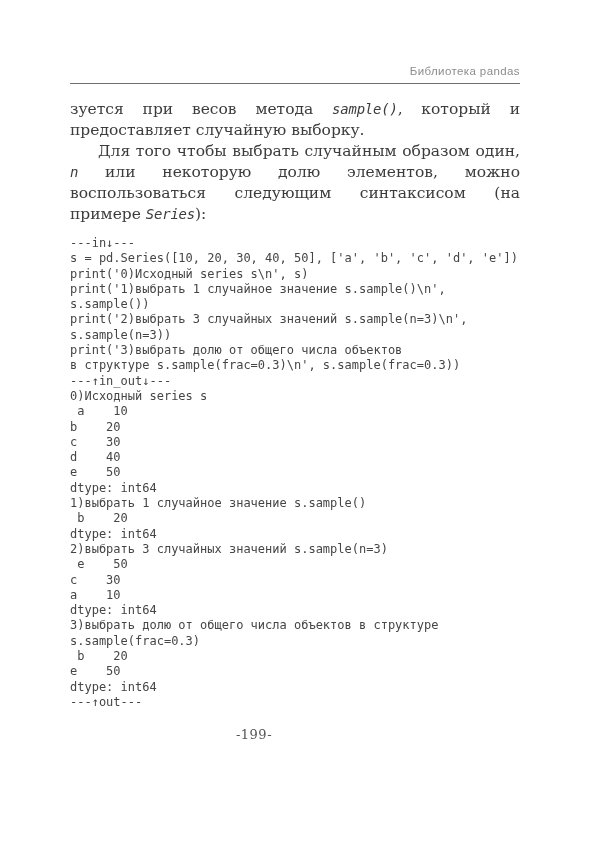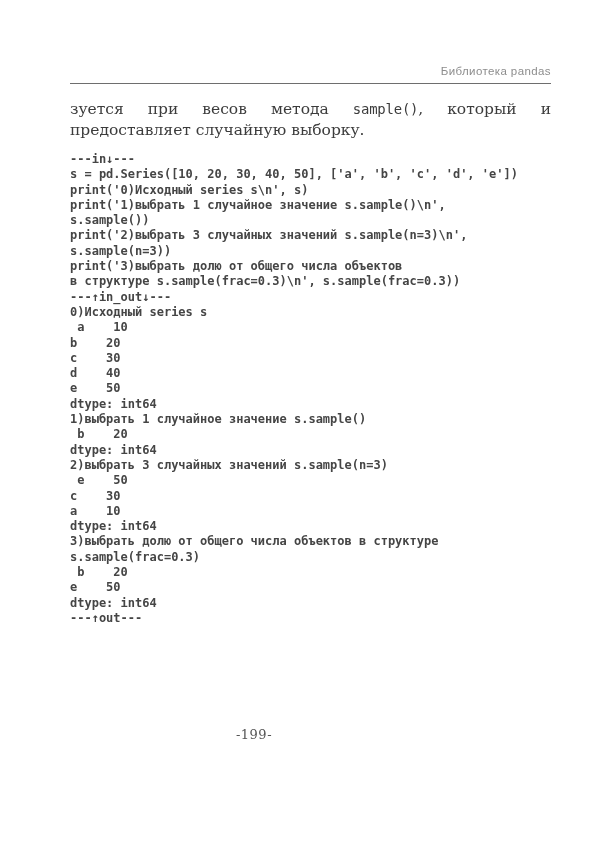--- a/index.html
+++ b/index.html
@@ -11,21 +11,21 @@
     width: 600px;
     height: 849px;
     overflow: hidden;
     font-family: "DejaVu Serif", serif;
     color: #3c3c3c;
   }
   .page {
     box-sizing: border-box;
     width: 600px;
     height: 849px;
-    padding: 0 49px 0 70px;
+    padding: 0 80px 0 70px;
     background: #ffffff;
     position: relative;
   }
   .page-header {
     padding-top: 60px;
     border-bottom: 1px solid #6e6e6e;
     padding-bottom: 4px;
     text-align: right;
   }
   .page-header .header-title {
@@ -44,29 +44,29 @@
     text-align: justify;
     color: #3c3c3c;
   }
   .para.indented {
     text-indent: 28px;
   }
   .mono-inline {
     font-family: "DejaVu Sans Mono", monospace;
     font-size: 0.9em;
     letter-spacing: -0.2px;
+    font-style: italic;
   }
   .code-block {
     margin: 11px 0 0 0;
     font-family: "DejaVu Sans Mono", monospace;
     font-size: 12px;
     line-height: 15.3px;
     color: #454545;
     white-space: pre;
-    font-weight: bold;
   }
   .closing {
     margin-top: 13px;
   }
   .page-footer {
     position: absolute;
     left: 0;
     width: 508px;
     top: 724px;
     text-align: center;
@@ -83,20 +83,21 @@
 <div class="page">
 
   <div class="page-header">
     <span class="header-title">Библиотека pandas</span>
   </div>
 
   <div class="body-text">
 
     <p class="para"><span>зуется при весов метода </span><span class="mono-inline">sample()</span><span>, который и предоставляет случайную выборку.</span></p>
 
+    <p class="para indented"><span>Для того чтобы выбрать случайным образом один, </span><span class="mono-inline">n</span><span> или некоторую долю элементов, можно воспользоваться следующим синтаксисом (на примере </span><span class="mono-inline">Series</span><span>):</span></p>
 
     <pre class="code-block">---in↓---
 s = pd.Series([10, 20, 30, 40, 50], ['a', 'b', 'c', 'd', 'e'])
 print('0)Исходный series s\n', s)
 print('1)выбрать 1 случайное значение s.sample()\n',
 s.sample())
 print('2)выбрать 3 случайных значений s.sample(n=3)\n',
 s.sample(n=3))
 print('3)выбрать долю от общего числа объектов
 в структуре s.sample(frac=0.3)\n', s.sample(frac=0.3))

